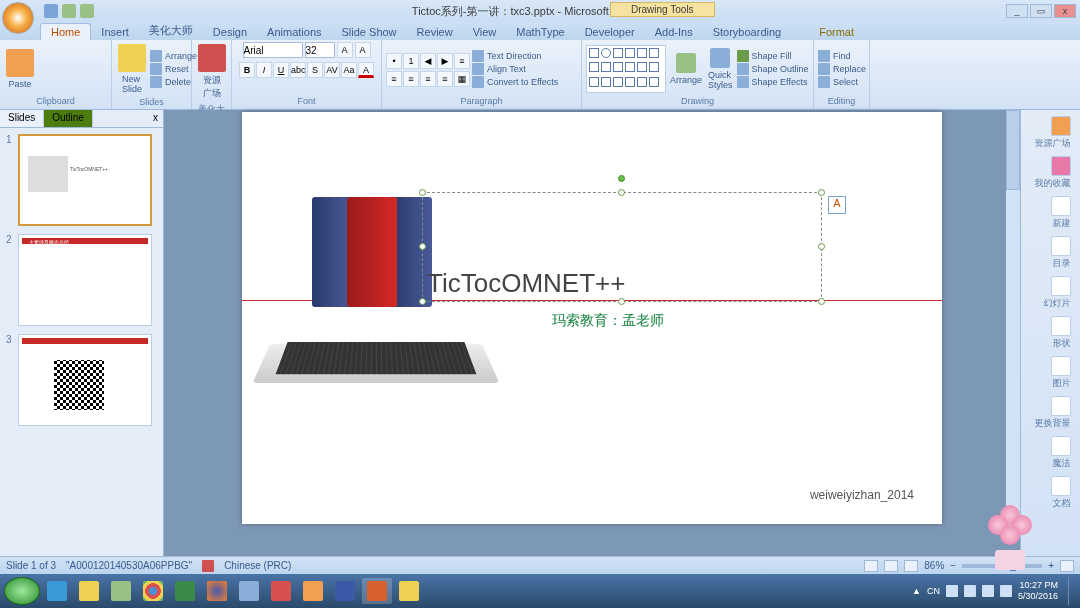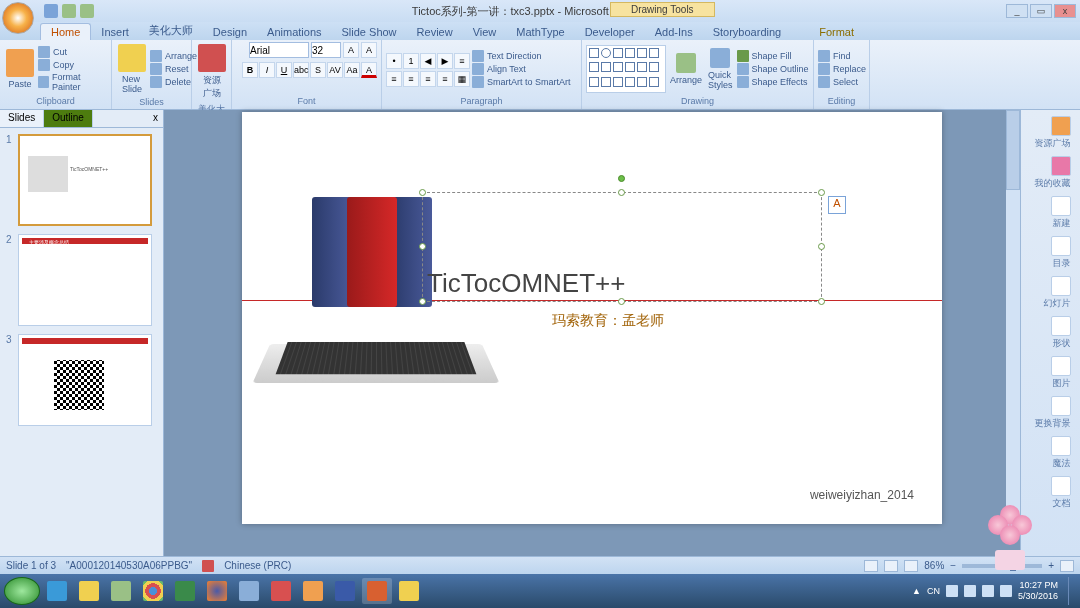--- a/index.html
+++ b/index.html
@@ -62,21 +62,21 @@
 .lap-base { position: absolute; bottom: 0; left: 0; right: 0; height: 60px; background: linear-gradient(#eee,#ccc); border-radius: 4px; transform: perspective(300px) rotateX(50deg); }
 .lap-kb { position: absolute; bottom: 10px; left: 20px; right: 20px; height: 50px; background: repeating-linear-gradient(90deg,#333 0 4px,#444 4px 5px); transform: perspective(300px) rotateX(50deg); }
 .binder { position: absolute; width: 40px; height: 110px; border-radius: 3px; top: 5px; }
 .b1 { left: 50px; background: linear-gradient(90deg,#2a3a6a,#4a5a9a); }
 .b2 { left: 85px; background: linear-gradient(90deg,#9a1a1a,#d62828); z-index: 2; width: 50px; }
 .b3 { left: 130px; background: linear-gradient(90deg,#2a3a6a,#4a5a9a); }
 .txtbox { position: absolute; left: 180px; top: 80px; width: 400px; height: 110px; border: 1px dashed #888; }
 .handle { position: absolute; width: 7px; height: 7px; background: #fff; border: 1px solid #6a9a4a; border-radius: 50%; }
 .rot { position: absolute; width: 7px; height: 7px; background: #6cbf4a; border: 1px solid #4a8a2a; border-radius: 50%; left: 50%; top: -18px; margin-left: -4px; }
 .slide-title { position: absolute; left: 185px; top: 156px; font-size: 26px; color: #444; font-family: Arial; }
-.slide-sub { position: absolute; left: 310px; top: 200px; font-size: 14px; color: #a16207; }
+.slide-sub { position: absolute; left: 310px; top: 200px; font-size: 14px; color: #15803d; }
 .slide-foot1 { position: absolute; right: 28px; top: 358px; font-size: 12px; color: #555; }
 .slide-foot2 { position: absolute; right: 28px; top: 376px; font-size: 12px; color: #555; }
 .autofit { position: absolute; left: 586px; top: 84px; width: 18px; height: 18px; border: 1px solid #7aa3d8; background: #fff; text-align: center; font-size: 11px; color: #c05000; }
 .notes { height: 28px; background: #fff; border-top: 1px solid #9db8d8; padding: 4px 28px; font-size: 11px; color: #888; }
 
 
 .rside { position: absolute; right: 0; top: 110px; bottom: 52px; width: 60px; background: linear-gradient(#e3ecf7,#d2e2f5); border-left: 1px solid #9db8d8; display: flex; flex-direction: column; align-items: center; padding-top: 6px; gap: 6px; }
 .rside .ritem { width: 40px; display: flex; flex-direction: column; align-items: flex-end; font-size: 9px; color: #5a7aa8; cursor: pointer; }
 .rside .rico { width: 20px; height: 20px; border: 1px solid #b9cee8; border-radius: 2px; background: #fff; margin-bottom: 1px; }
 .scrollbar { position: absolute; right: 60px; top: 110px; bottom: 80px; width: 14px; background: #d2e2f5; }
@@ -136,34 +136,20 @@
   <div class="tab context" style="margin-left:18px">Format</div>
 </div>
 
 <div class="ribbon">
   <div class="group" style="width:112px">
     <div class="group-body">
       <div class="rbtn big">
           <div class="ico" style="background:#f0a050"></div>
           <span>Paste</span>
         </div>
-      <div class="small-stack">
-        <div class="small-row">
-            <div class="mini-ico"></div>
-            <span>Cut</span>
-          </div>
-        <div class="small-row">
-            <div class="mini-ico"></div>
-            <span>Copy</span>
-          </div>
-        <div class="small-row">
-            <div class="mini-ico"></div>
-            <span>Format Painter</span>
-          </div>
-      </div>
     </div>
     <div class="group-label">Clipboard</div>
   </div>
   <div class="group" style="width:80px">
     <div class="group-body">
       <div class="rbtn big">
           <div class="ico" style="background:#f0d050"></div>
           <span style="white-space:pre">New
 Slide</span>
         </div>
@@ -188,21 +174,21 @@
     <div class="group-body">
         <div class="rbtn big">
           <div class="ico" style="background:#d05050"></div>
           <span style="white-space:pre">资源
 广场</span>
         </div>
       </div>
     <div class="group-label">美化大师</div>
   </div>
   <div class="group" style="width:150px">
-    <div class="group-body" style="flex-direction:column;align-items:flex-end">
+    <div class="group-body" style="flex-direction:column;align-items:center">
       <div style="display:flex;gap:2px">
         <input class="font-sel" value="Arial" style="">
         <input class="size-sel" value="32" style="">
         <div class="fmt">A</div>
         <div class="fmt">A</div>
       </div>
       <div class="fmt-row">
         <div class="fmt"><b>B</b></div>
         <div class="fmt"><i>I</i></div>
         <div class="fmt"><u>U</u></div>
@@ -237,21 +223,21 @@
         <div class="small-row">
             <div class="mini-ico"></div>
             <span>Text Direction</span>
           </div>
         <div class="small-row">
             <div class="mini-ico"></div>
             <span>Align Text</span>
           </div>
         <div class="small-row">
             <div class="mini-ico"></div>
-            <span>SmartArt to SmartArt</span>
+            <span>Convert to Effects</span>
           </div>
       </div>
     </div>
     <div class="group-label">Paragraph</div>
   </div>
   <div class="group" style="width:232px">
     <div class="group-body">
       <div class="shape-gal">
         <div class="sh"></div>
           <div class="sh" style="border-radius:50%"></div>

